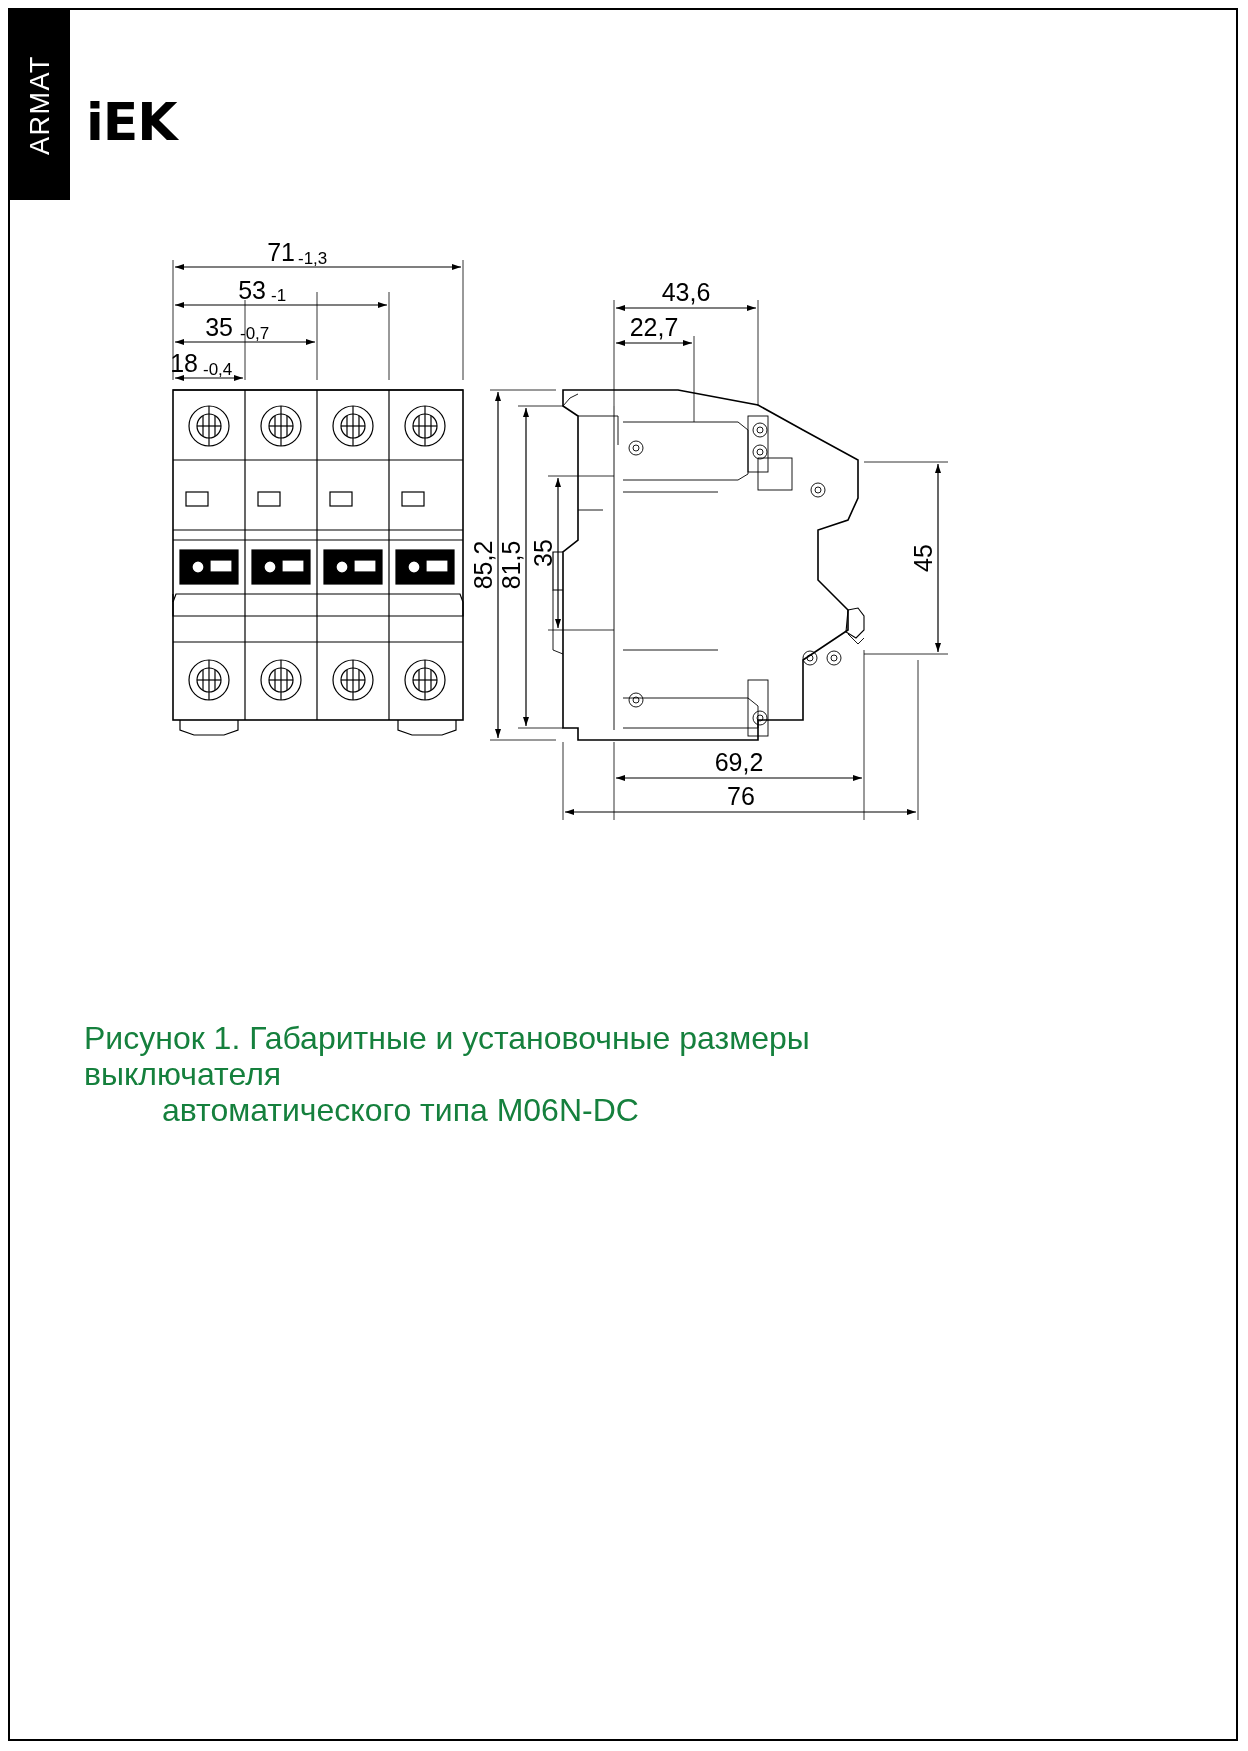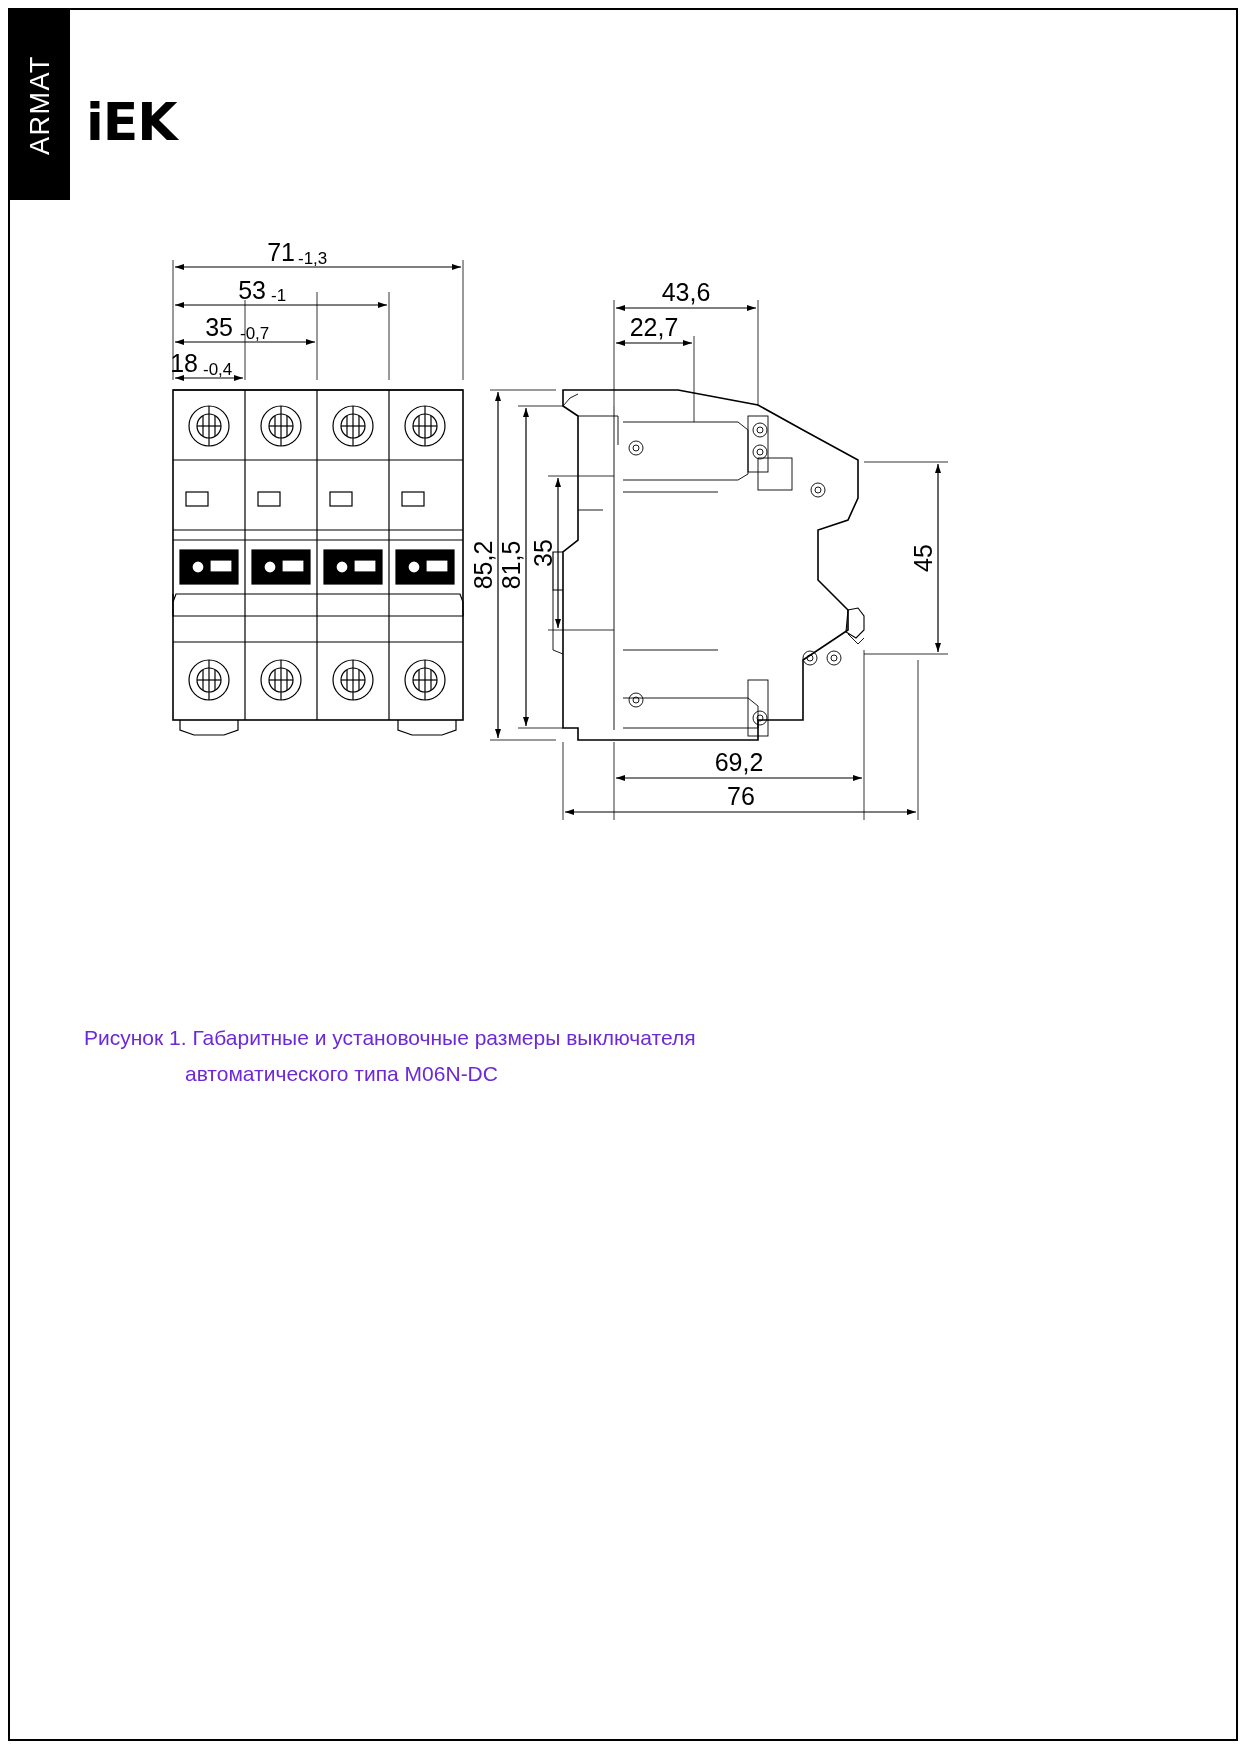--- a/index.html
+++ b/index.html
@@ -83,26 +83,26 @@
   #drawing-svg {
     display: block;
   }
 
   
   #figure-caption {
     position: absolute;
     left: 84px;
     top: 1020px;
     width: 900px;
-    font-size: 21px;
+    font-size: 32px;
     line-height: 36px;
-    color: #6d28d9;
+    color: #15803d;
   }
   #caption-line-1 { display: block; }
-  #caption-line-2 { display: block; margin-left: 101px; }
+  #caption-line-2 { display: block; margin-left: 78px; }
 
   .dimtext {
     font-family: "Liberation Sans", sans-serif;
     fill: #000000;
   }
 </style>
 </head>
 <body>
 
 <div id="page-frame"></div>

